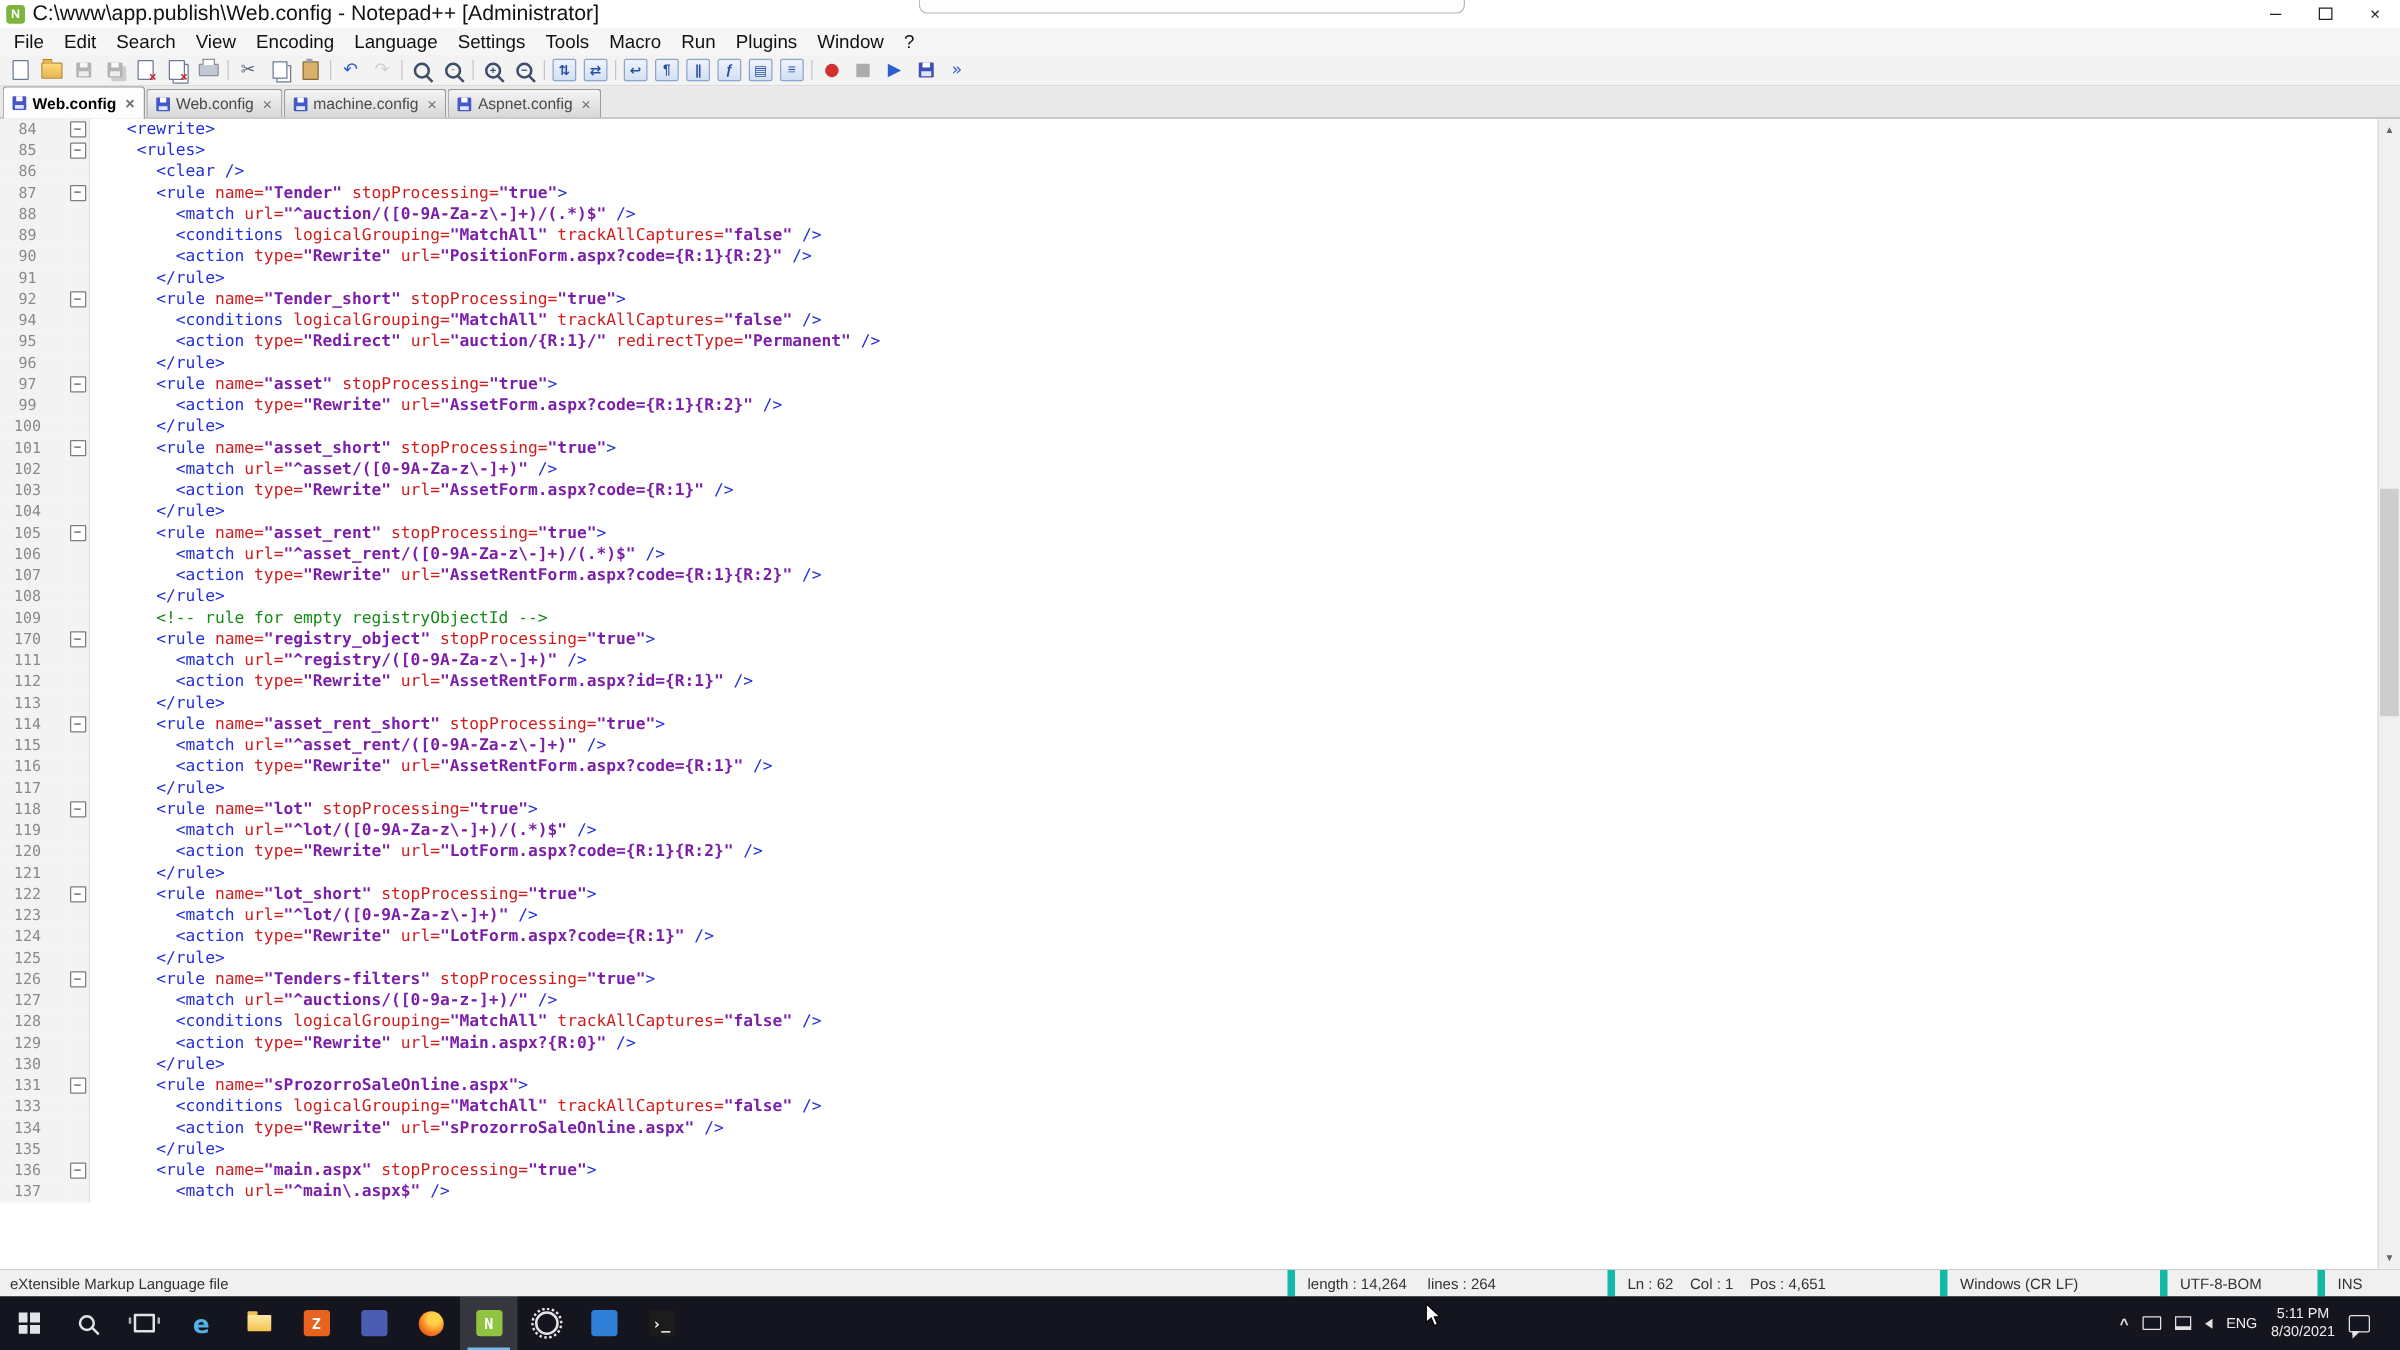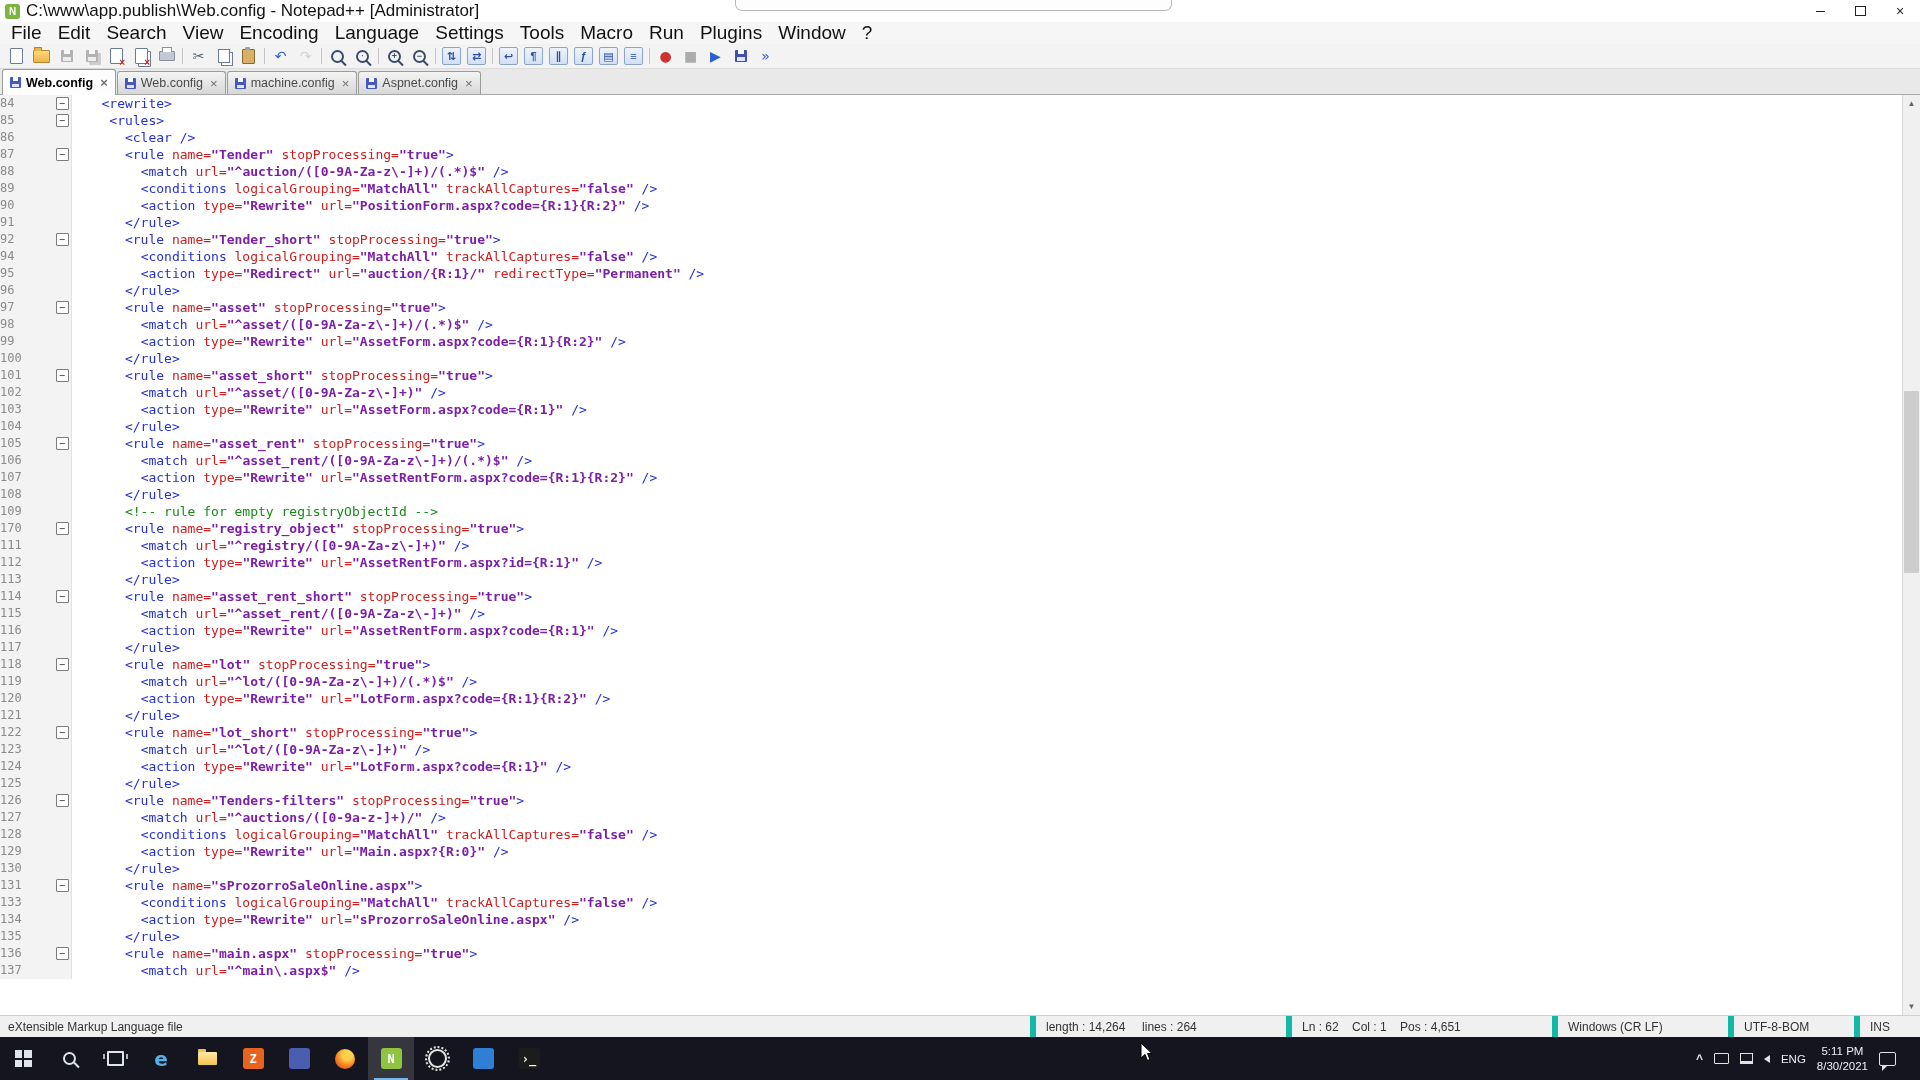--- a/index.html
+++ b/index.html
@@ -13,21 +13,21 @@
             display:flex;align-items:center;justify-content:center;margin-right:6px;flex:none}
   .title-text{font-size:17px;color:#121212}
   .win-controls{position:absolute;right:0;top:0;height:22px;display:flex}
   .wbtn{width:40px;height:22px;display:flex;align-items:center;justify-content:center;color:#222;font-size:14px}
   .glyph-min{width:9px;height:1px;background:#222}
   .glyph-max{width:9px;height:8px;border:1px solid #222;background:transparent}
   .top-pill{position:absolute;left:735px;top:0;width:435px;height:10px;background:#fdfdfd;border:1px solid #b9b9b9;
             border-top:none;border-radius:0 0 7px 7px;z-index:5}
 
   
-  .menubar{height:22px;background:#f6f6f6;display:flex;align-items:flex-end;padding-left:3px;flex:none;font-size:19px;color:#111}
+  .menubar{height:22px;background:#f6f6f6;display:flex;align-items:flex-end;padding-left:3px;flex:none;font-size:15px;color:#111}
   .menu-item{padding:0 8px;height:100%;display:flex;align-items:center}
 
   
   .toolbar{height:24px;background:#f3f3f3;border-bottom:1px solid #dcdcdc;display:flex;align-items:center;padding-left:4px;flex:none}
   .tool{width:25px;height:22px;display:flex;align-items:center;justify-content:center;border-radius:2px;flex:none}
   .tool.dis{opacity:.4;filter:grayscale(1)}
   .tsep{width:1px;height:16px;background:#c6c6c6;margin:0 3px;flex:none}
   .k{display:inline-flex;align-items:center;justify-content:center;position:relative}
   .k-ch{font-size:14px;line-height:1;font-family:"DejaVu Sans",sans-serif}
   .k-page,.k-pagex,.k-pagex2{width:11px;height:14px;background:#fff;border:1px solid #6b7b94;border-radius:1px}
@@ -59,21 +59,21 @@
   .tab-save{width:11px;height:11px;background:#4658c8;border-radius:1px;position:relative;margin-right:5px;flex:none}
   .tab-save::before{content:'';position:absolute;left:3px;top:0;width:5px;height:4px;background:#fff}
   .tab-save::after{content:'';position:absolute;left:2px;bottom:1px;width:7px;height:3px;background:#dfe6ff}
   .tab-close{margin-left:7px;color:#707070;font-size:13px;line-height:1}
 
   
   .editor{flex:1;position:relative;background:#fff;overflow:hidden}
   #code{position:absolute;top:0;left:0;right:17px;bottom:0;overflow:hidden;
         font-family:"DejaVu Sans Mono","Liberation Mono",monospace;font-size:13px}
   .cl{display:flex;height:17px;line-height:17px;white-space:pre}
-  .ln{flex:none;width:44px;padding-right:9px;text-align:left;background:#f3f3f3;color:#8a8a8a;font-size:12px}
+  .ln{flex:none;width:44px;padding-right:9px;text-align:center;background:#f3f3f3;color:#8a8a8a;font-size:12px}
   .fm{flex:none;width:18px;background:#f3f3f3;display:flex;align-items:center;justify-content:center;border-right:1px solid #e2e2e2}
   .fbox{width:11px;height:11px;background:#fff;border:1px solid #7d7d7d;color:#333;font-size:10px;line-height:9px;
         display:flex;align-items:center;justify-content:center;border-radius:1px}
   .tx{padding-left:6px;color:#000}
   .t{color:#2430d6}.a{color:#cf1d1d}.v{color:#7b1fa8;font-weight:bold}.c{color:#178a17}
 
   .vscroll{position:absolute;top:0;right:0;bottom:0;width:17px;background:#f0f0f0;border-left:1px solid #dcdcdc}
   .sarrow{height:17px;display:flex;align-items:center;justify-content:center;font-size:8px;color:#666}
   .sarrow.down{position:absolute;bottom:0;left:0;right:0}
   .sthumb{position:absolute;left:1px;right:1px;top:296px;height:182px;background:#cdcdcd;border-radius:1px}
@@ -281,21 +281,20 @@
         <div class="cl"><span class="ln">87</span><span class="fm"><span class="fbox">−</span></span><span class="tx">      <span class="t">&lt;rule</span> <span class="a">name</span><span class="a">=</span><span class="v">"Tender"</span> <span class="a">stopProcessing</span><span class="a">=</span><span class="v">"true"</span><span class="t">&gt;</span></span></div>
         <div class="cl"><span class="ln">88</span><span class="fm"></span><span class="tx">        <span class="t">&lt;match</span> <span class="a">url</span><span class="a">=</span><span class="v">"^auction/([0-9A-Za-z\-]+)/(.*)$"</span> <span class="t">/&gt;</span></span></div>
         <div class="cl"><span class="ln">89</span><span class="fm"></span><span class="tx">        <span class="t">&lt;conditions</span> <span class="a">logicalGrouping</span><span class="a">=</span><span class="v">"MatchAll"</span> <span class="a">trackAllCaptures</span><span class="a">=</span><span class="v">"false"</span> <span class="t">/&gt;</span></span></div>
         <div class="cl"><span class="ln">90</span><span class="fm"></span><span class="tx">        <span class="t">&lt;action</span> <span class="a">type</span><span class="a">=</span><span class="v">"Rewrite"</span> <span class="a">url</span><span class="a">=</span><span class="v">"PositionForm.aspx?code={R:1}{R:2}"</span> <span class="t">/&gt;</span></span></div>
         <div class="cl"><span class="ln">91</span><span class="fm"></span><span class="tx">      <span class="t">&lt;/rule</span><span class="t">&gt;</span></span></div>
         <div class="cl"><span class="ln">92</span><span class="fm"><span class="fbox">−</span></span><span class="tx">      <span class="t">&lt;rule</span> <span class="a">name</span><span class="a">=</span><span class="v">"Tender_short"</span> <span class="a">stopProcessing</span><span class="a">=</span><span class="v">"true"</span><span class="t">&gt;</span></span></div>
         <div class="cl"><span class="ln">94</span><span class="fm"></span><span class="tx">        <span class="t">&lt;conditions</span> <span class="a">logicalGrouping</span><span class="a">=</span><span class="v">"MatchAll"</span> <span class="a">trackAllCaptures</span><span class="a">=</span><span class="v">"false"</span> <span class="t">/&gt;</span></span></div>
         <div class="cl"><span class="ln">95</span><span class="fm"></span><span class="tx">        <span class="t">&lt;action</span> <span class="a">type</span><span class="a">=</span><span class="v">"Redirect"</span> <span class="a">url</span><span class="a">=</span><span class="v">"auction/{R:1}/"</span> <span class="a">redirectType</span><span class="a">=</span><span class="v">"Permanent"</span> <span class="t">/&gt;</span></span></div>
         <div class="cl"><span class="ln">96</span><span class="fm"></span><span class="tx">      <span class="t">&lt;/rule</span><span class="t">&gt;</span></span></div>
         <div class="cl"><span class="ln">97</span><span class="fm"><span class="fbox">−</span></span><span class="tx">      <span class="t">&lt;rule</span> <span class="a">name</span><span class="a">=</span><span class="v">"asset"</span> <span class="a">stopProcessing</span><span class="a">=</span><span class="v">"true"</span><span class="t">&gt;</span></span></div>
-        <div class="cl"><span class="ln">98</span><span class="fm"></span><span class="tx">        <span class="t">&lt;match</span> <span class="a">url</span><span class="a">=</span><span class="v">"^asset/([0-9A-Za-z\-]+)/(.*)$"</span> <span class="t">/&gt;</span></span></div>
         <div class="cl"><span class="ln">99</span><span class="fm"></span><span class="tx">        <span class="t">&lt;action</span> <span class="a">type</span><span class="a">=</span><span class="v">"Rewrite"</span> <span class="a">url</span><span class="a">=</span><span class="v">"AssetForm.aspx?code={R:1}{R:2}"</span> <span class="t">/&gt;</span></span></div>
         <div class="cl"><span class="ln">100</span><span class="fm"></span><span class="tx">      <span class="t">&lt;/rule</span><span class="t">&gt;</span></span></div>
         <div class="cl"><span class="ln">101</span><span class="fm"><span class="fbox">−</span></span><span class="tx">      <span class="t">&lt;rule</span> <span class="a">name</span><span class="a">=</span><span class="v">"asset_short"</span> <span class="a">stopProcessing</span><span class="a">=</span><span class="v">"true"</span><span class="t">&gt;</span></span></div>
         <div class="cl"><span class="ln">102</span><span class="fm"></span><span class="tx">        <span class="t">&lt;match</span> <span class="a">url</span><span class="a">=</span><span class="v">"^asset/([0-9A-Za-z\-]+)"</span> <span class="t">/&gt;</span></span></div>
         <div class="cl"><span class="ln">103</span><span class="fm"></span><span class="tx">        <span class="t">&lt;action</span> <span class="a">type</span><span class="a">=</span><span class="v">"Rewrite"</span> <span class="a">url</span><span class="a">=</span><span class="v">"AssetForm.aspx?code={R:1}"</span> <span class="t">/&gt;</span></span></div>
         <div class="cl"><span class="ln">104</span><span class="fm"></span><span class="tx">      <span class="t">&lt;/rule</span><span class="t">&gt;</span></span></div>
         <div class="cl"><span class="ln">105</span><span class="fm"><span class="fbox">−</span></span><span class="tx">      <span class="t">&lt;rule</span> <span class="a">name</span><span class="a">=</span><span class="v">"asset_rent"</span> <span class="a">stopProcessing</span><span class="a">=</span><span class="v">"true"</span><span class="t">&gt;</span></span></div>
         <div class="cl"><span class="ln">106</span><span class="fm"></span><span class="tx">        <span class="t">&lt;match</span> <span class="a">url</span><span class="a">=</span><span class="v">"^asset_rent/([0-9A-Za-z\-]+)/(.*)$"</span> <span class="t">/&gt;</span></span></div>
         <div class="cl"><span class="ln">107</span><span class="fm"></span><span class="tx">        <span class="t">&lt;action</span> <span class="a">type</span><span class="a">=</span><span class="v">"Rewrite"</span> <span class="a">url</span><span class="a">=</span><span class="v">"AssetRentForm.aspx?code={R:1}{R:2}"</span> <span class="t">/&gt;</span></span></div>
         <div class="cl"><span class="ln">108</span><span class="fm"></span><span class="tx">      <span class="t">&lt;/rule</span><span class="t">&gt;</span></span></div>

